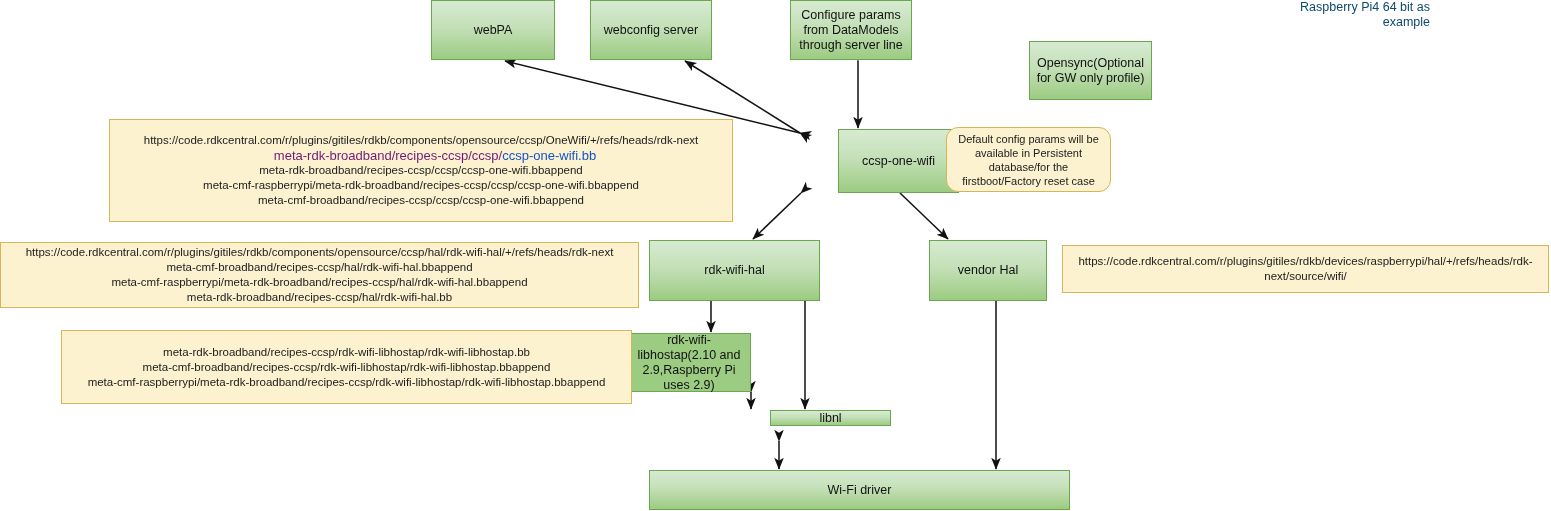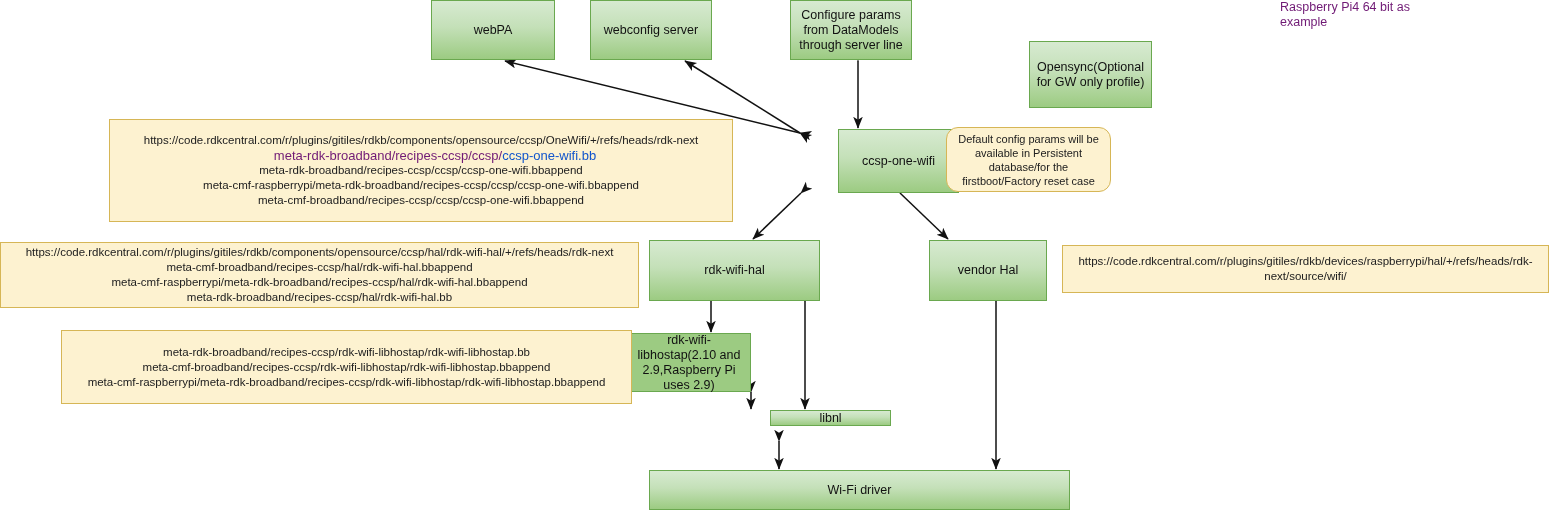--- a/index.html
+++ b/index.html
@@ -58,24 +58,24 @@
     border-radius: 12px;
   }
   .note .lines {
     width: 100%;
   }
   .note .lines div {
     white-space: nowrap;
   }
   .plain-label {
     position: absolute;
-    text-align: left;
+    text-align: right;
     font-size: 12.5px;
     line-height: 15px;
-    color: #701a75;
+    color: #0c4a6e;
     z-index: 4;
   }
   .seg1 { color: #701a75; margin-left: 28px; }
   .seg2 { color: #1155cc; }
   svg#wires {
     position: absolute;
     left: 0;
     top: 0;
     width: 1551px;
     height: 511px;
@@ -122,21 +122,21 @@
   </svg>
 
   <div class="plain-label" style="left:1280px; top:0px; width:150px;">Raspberry Pi4 64 bit as example</div>
 
   <div class="node" style="left:590px; top:0px; width:122px; height:60px;">webconfig server</div>
 
   <div class="node" style="left:431px; top:0px; width:124px; height:60px;">webPA</div>
 
   <div class="node" style="left:790px; top:0px; width:122px; height:60px;">Configure params from DataModels through server line</div>
 
-  <div class="node" style="left:1029px; top:41px; width:123px; height:67px;">Opensync(Optional for GW only profile)</div>
+  <div class="node" style="left:1029px; top:41px; width:123px; height:59px;">Opensync(Optional for GW only profile)</div>
 
   <div class="node" style="left:790px; top:129px; width:121px; height:64px;margin-left:48px;">ccsp-one-wifi</div>
 
   <div class="node" style="left:929px; top:240px; width:118px; height:61px;">vendor Hal</div>
 
   <div class="node" style="left:649px; top:240px; width:171px; height:61px;">rdk-wifi-hal</div>
 
   <div class="node flat" style="left:627px; top:333px; width:124px; height:59px;">rdk-wifi-libhostap(2.10 and 2.9,Raspberry Pi uses 2.9)</div>
 
   <div class="node" style="left:722px; top:410px; width:121px; height:16px;margin-left:48px;">libnl</div>

